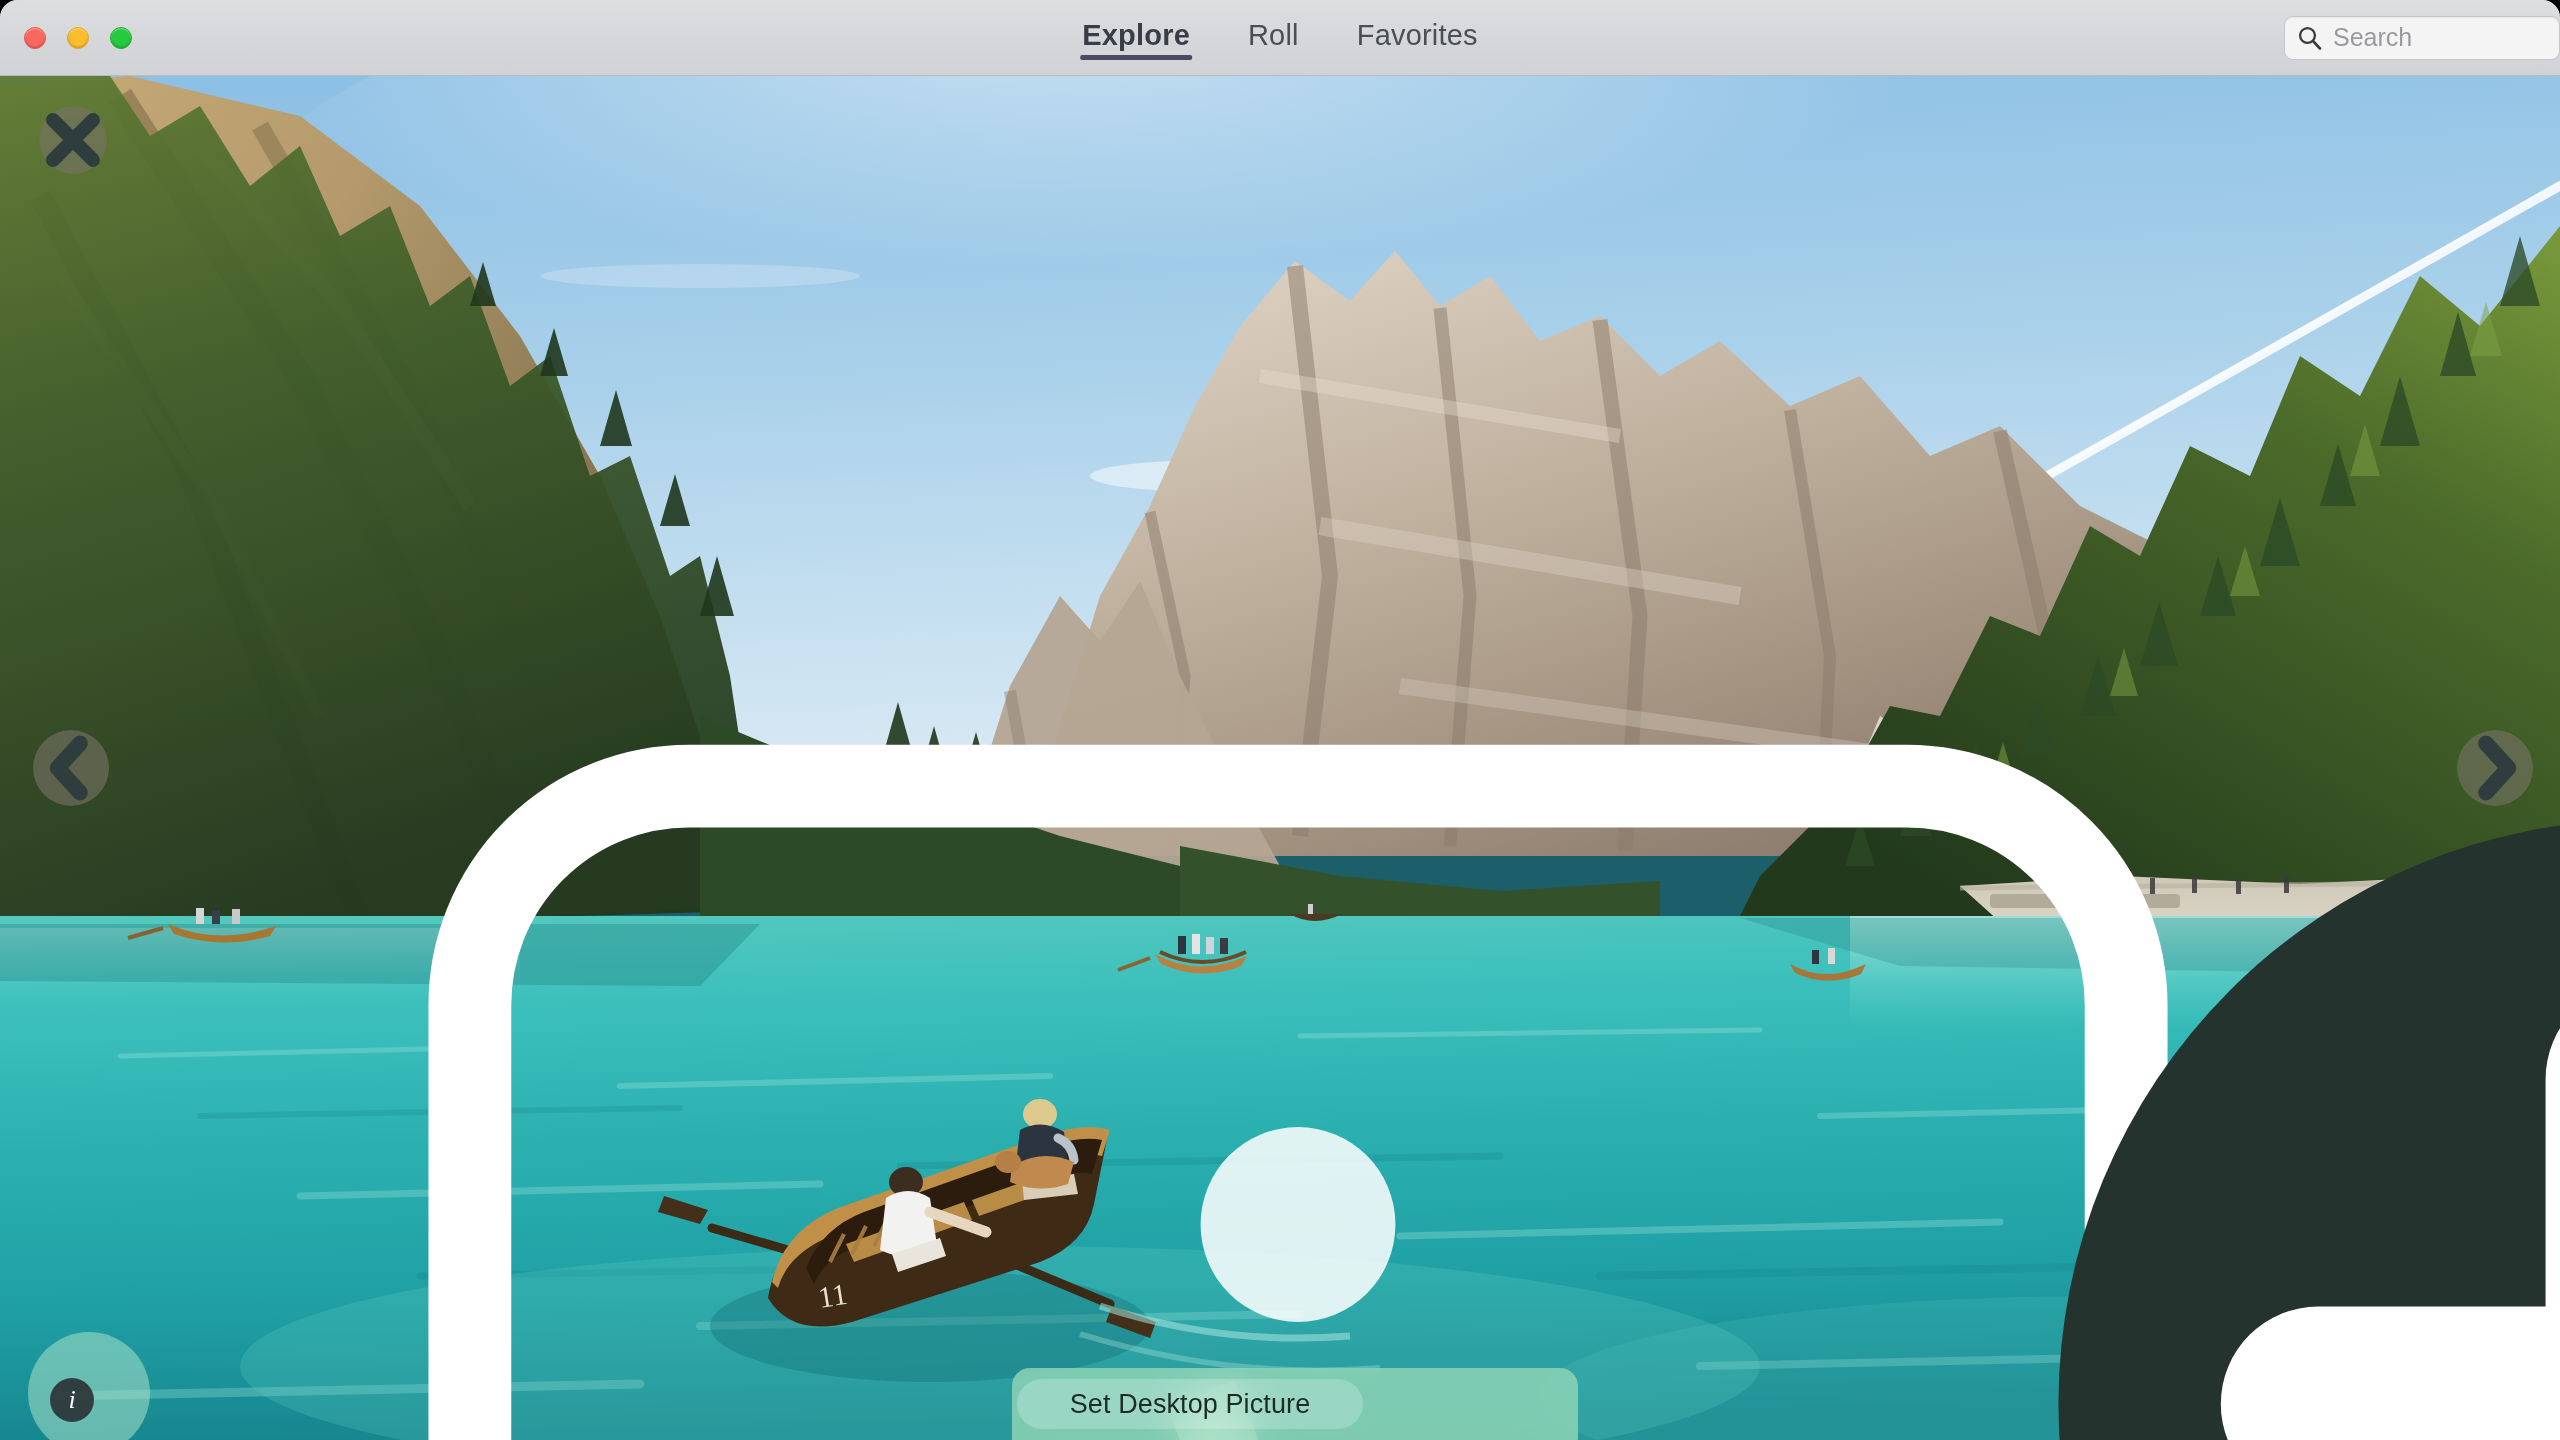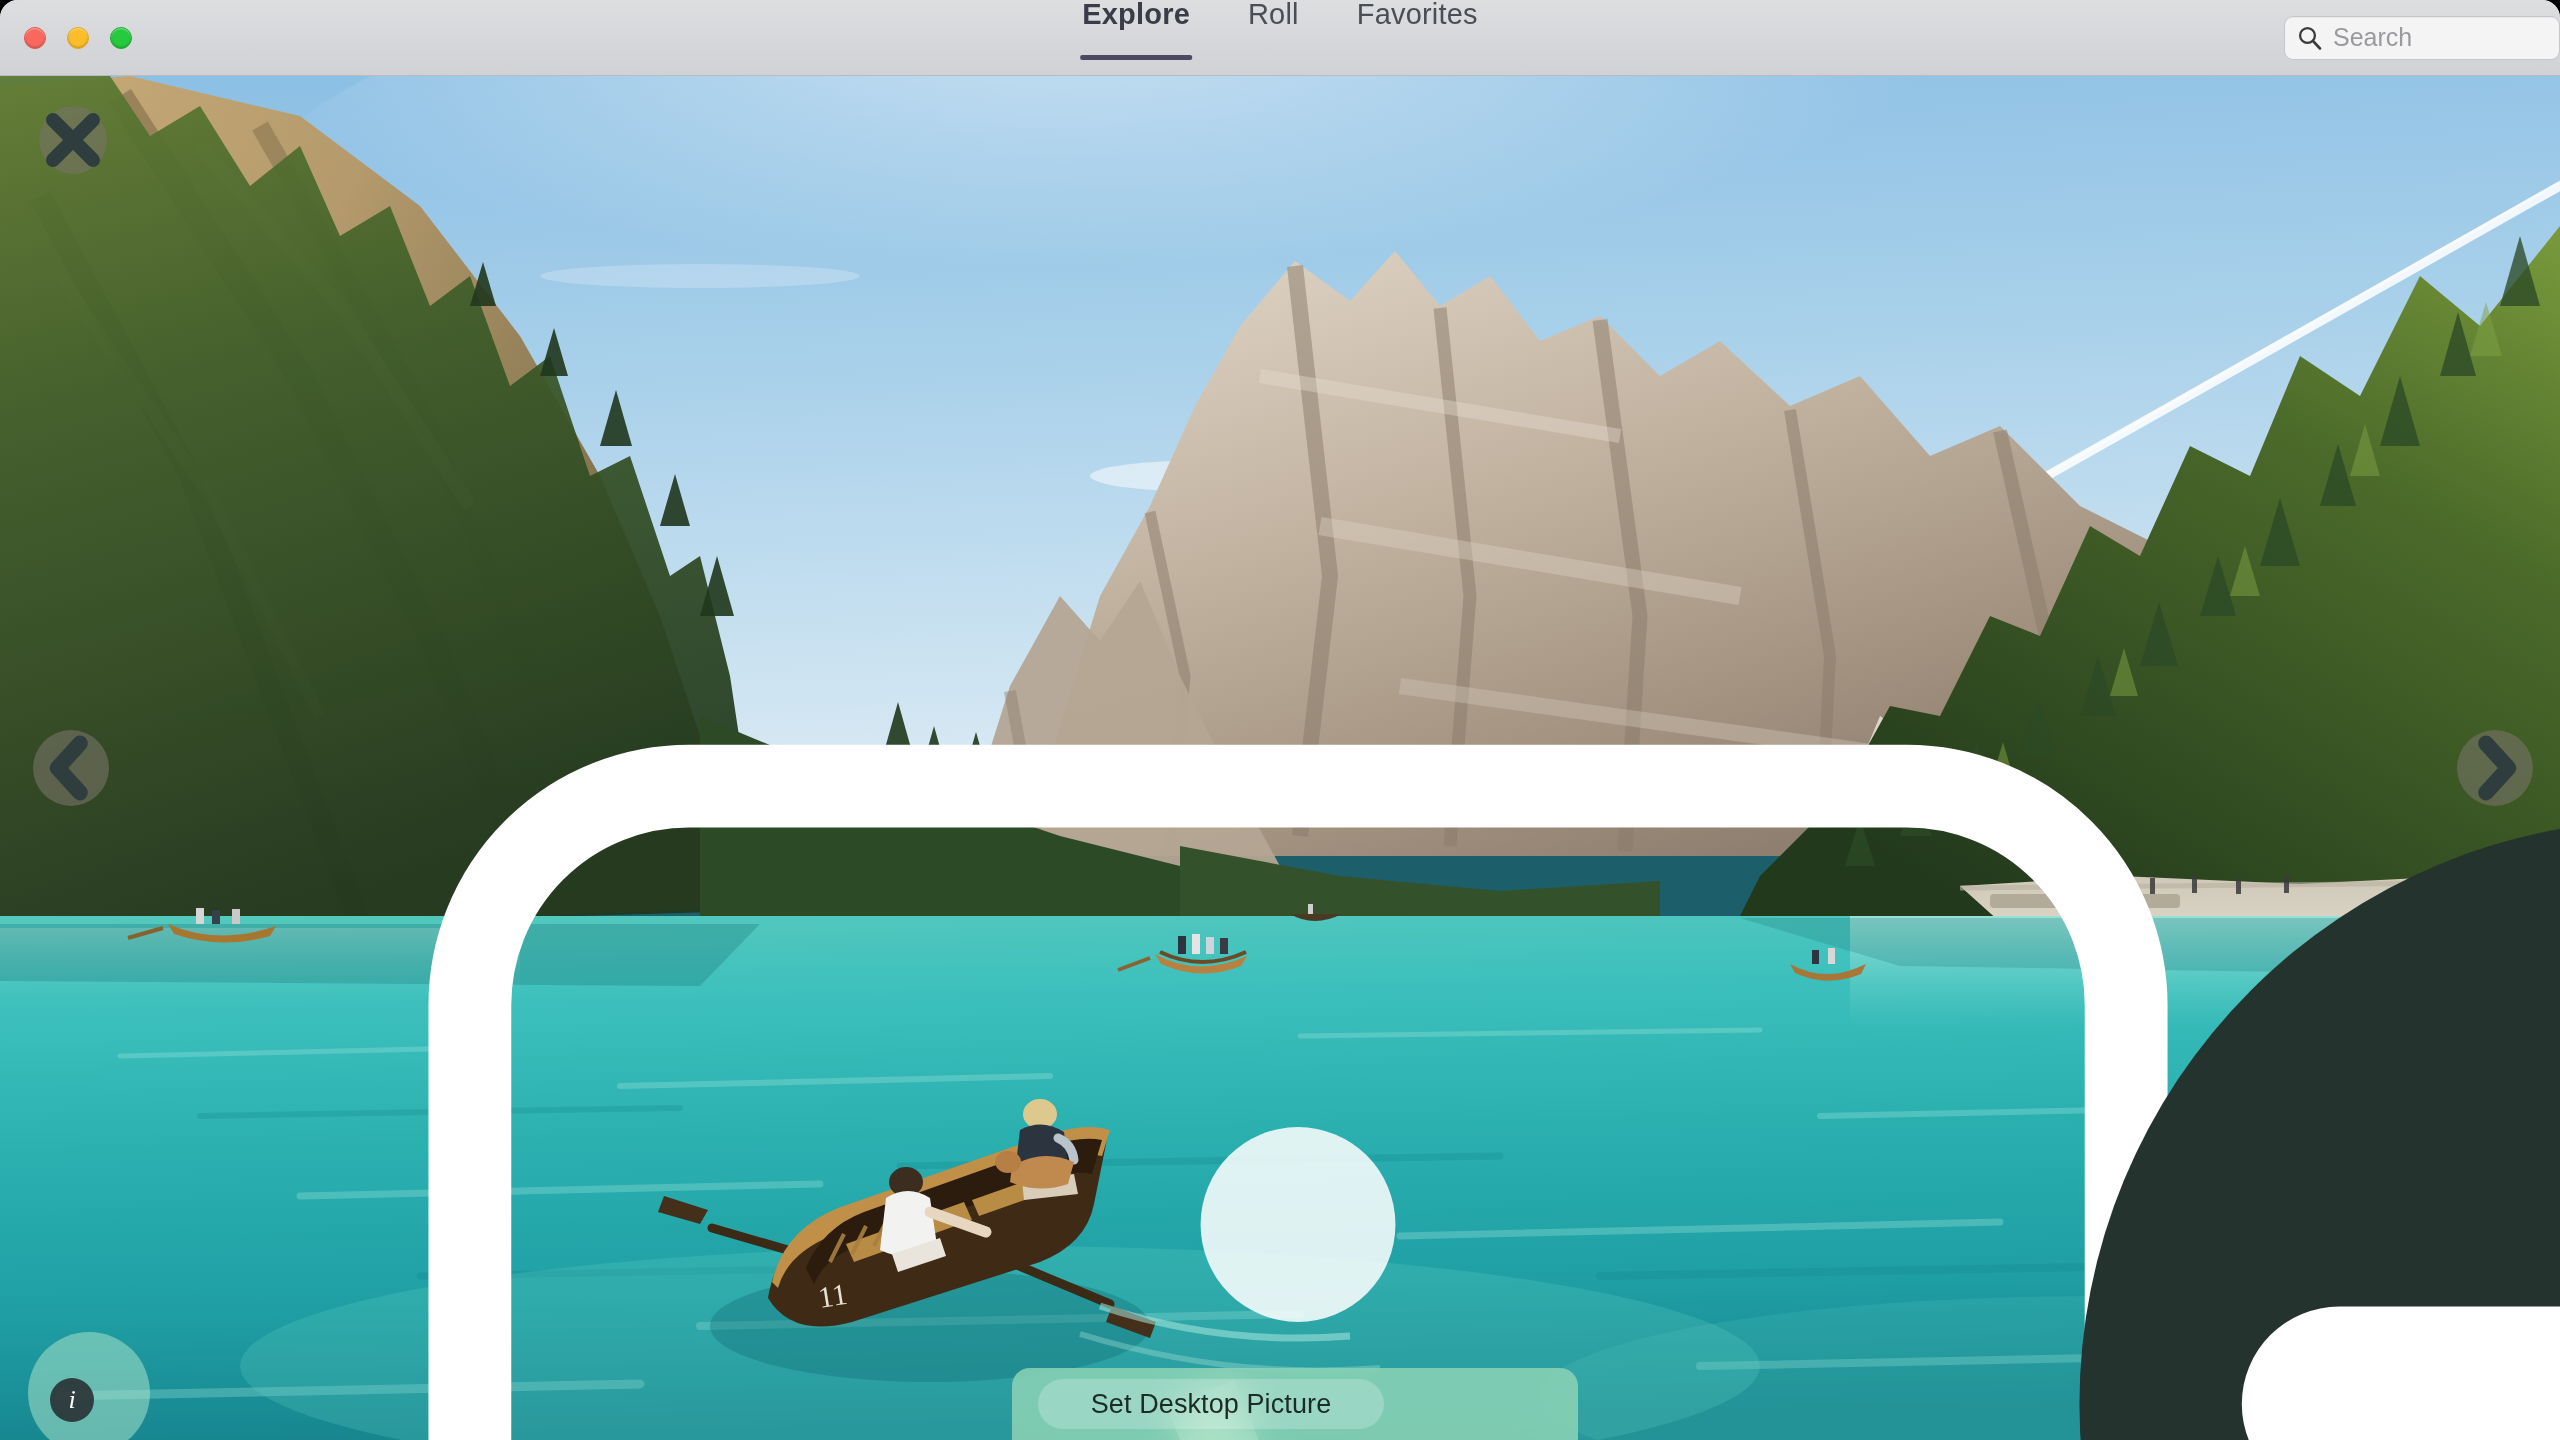--- a/index.html
+++ b/index.html
@@ -33,21 +33,21 @@
   .light::after{
     content:""; position:absolute; inset:0; border-radius:50%;
     box-shadow: inset 0 -1px 2px rgba(0,0,0,.22), inset 0 1px 1px rgba(255,255,255,.45);
   }
   .light.red    { background:#f9685f; border:1px solid #e1554c; }
   .light.yellow { background:#fcbd2b; border:1px solid #e0a81f; }
   .light.green  { background:#27c93f; border:1px solid #17ad2c; }
 
   .tabs {
     position:absolute; left:50%; transform:translateX(-50%);
-    display:flex; gap:58px; height:76px;
+    display:flex; align-items:flex-end; gap:58px; height:76px;
     padding-bottom:16px;
   }
   .tab {
     font-size:29px; color:#4b4e55; letter-spacing:.2px;
     padding-bottom:10px; position:relative; cursor:default;
     line-height:1;
   }
   .tab.active { color:#3a3d47; font-weight:bold; }
   .tab.active::after {
     content:""; position:absolute; left:-2px; right:-2px; bottom:0;
@@ -84,21 +84,21 @@
 
   .glyph { stroke:#2f3d3f; stroke-width:7; stroke-linecap:round; stroke-linejoin:round; fill:none; }
 
   
   .bottombar {
     position:absolute; left:1012px; bottom:0px;
     width:566px; height:72px;
     background:rgba(146,215,182,.80);
     backdrop-filter:blur(18px);
     border-radius:18px 18px 0 0;
-    display:flex; align-items:center; padding:0 26px;
+    display:flex; align-items:center; padding:0 5px;
     z-index:30;
   }
   #set-desktop-btn {
     height:50px; min-width:346px;
     background:rgba(255,255,255,.22);
     border-radius:25px; border:none;
     display:flex; align-items:center; justify-content:center;
     color:#1d2b26; font-size:27px; letter-spacing:.1px;
     font-family:"Liberation Sans", sans-serif;
     cursor:pointer;

